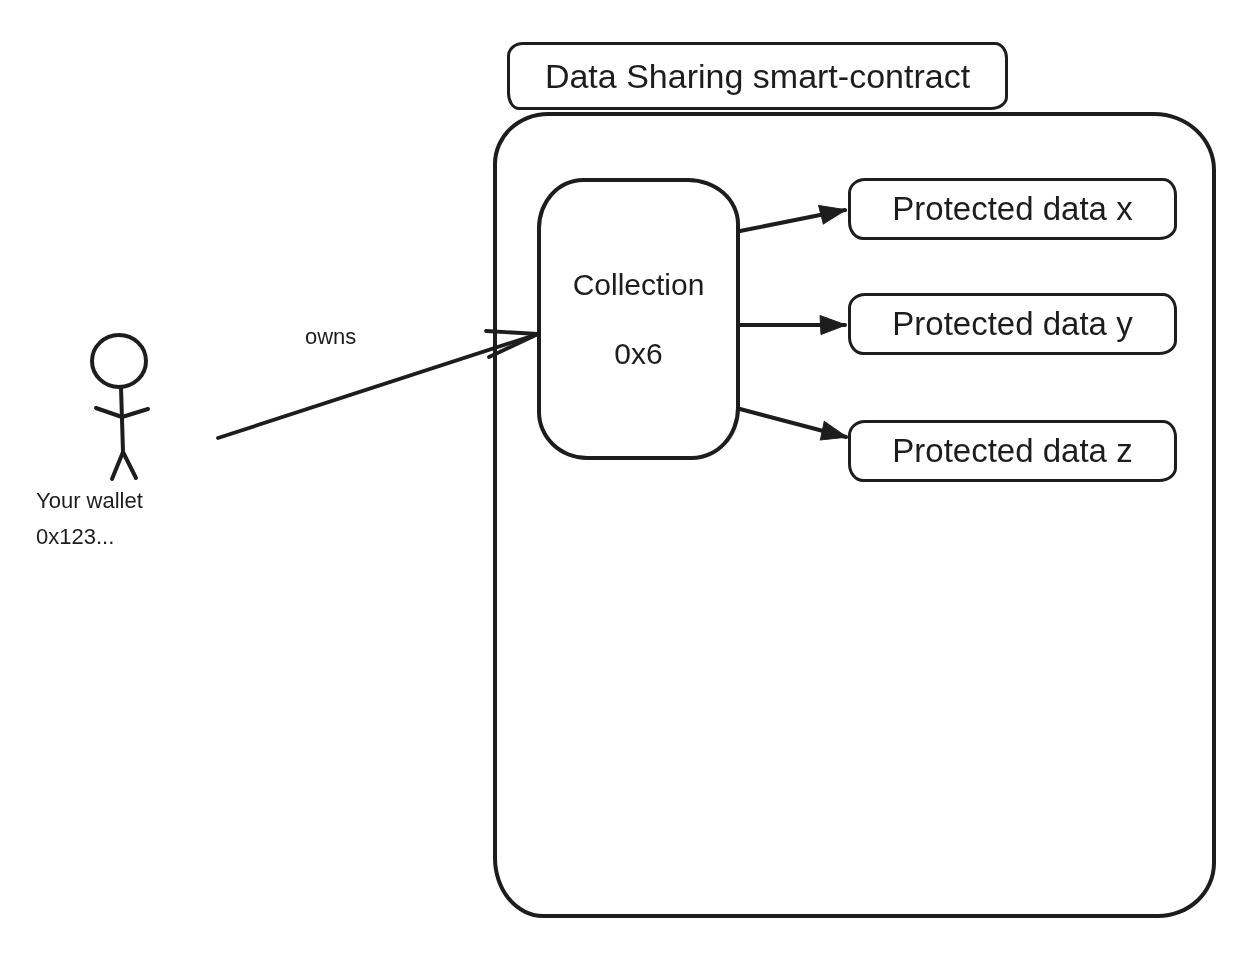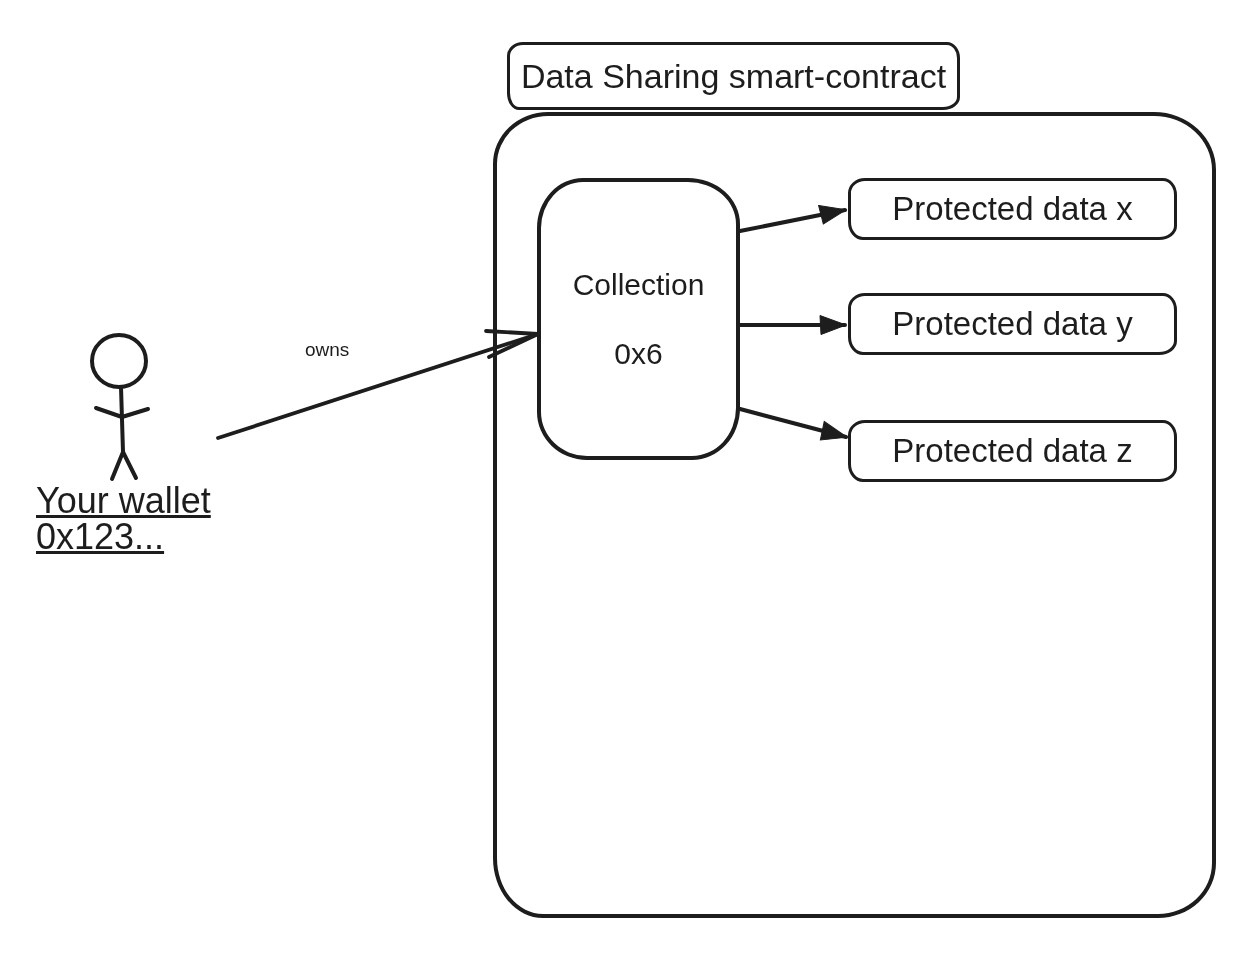--- a/index.html
+++ b/index.html
@@ -19,21 +19,21 @@
     position:absolute;
     box-sizing:border-box;
     background:var(--bg);
     border:4px solid var(--stroke);
     display:flex;
     align-items:center;
     justify-content:center;
     text-align:center;
   }
   .title-box{
-    left:507px;top:42px;width:453px;height:68px;
+    left:507px;top:42px;width:501px;height:68px;
     border-width:3.5px;
     border-radius:16px 13px 17px 12px / 14px 16px 13px 17px;
     font-size:34px;
     z-index:3;
   }
   .container-box{
     left:493px;top:112px;width:723px;height:806px;
     border-radius:55px 62px 58px 50px / 52px 58px 55px 60px;
     z-index:1;
   }
@@ -55,28 +55,27 @@
   }
   .pd-x{top:178px;}
   .pd-y{top:293px;}
   .pd-z{top:420px;}
   .free-label{
     position:absolute;
     z-index:4;
     white-space:pre;
   }
   .owns-label{
-    left:305px;top:339px;
-    font-size:19px;
+    left:305px;top:324px;
+    font-size:22px;
   }
   .wallet-label{
     left:36px;top:483px;
-    font-size:36px;
+    font-size:22px;
     line-height:36px;
-    text-decoration:underline;
   }
   svg.overlay{
     position:absolute;
     left:0;top:0;
     z-index:5;
     pointer-events:none;
     color:var(--stroke);
   }
 </style>
 </head>

